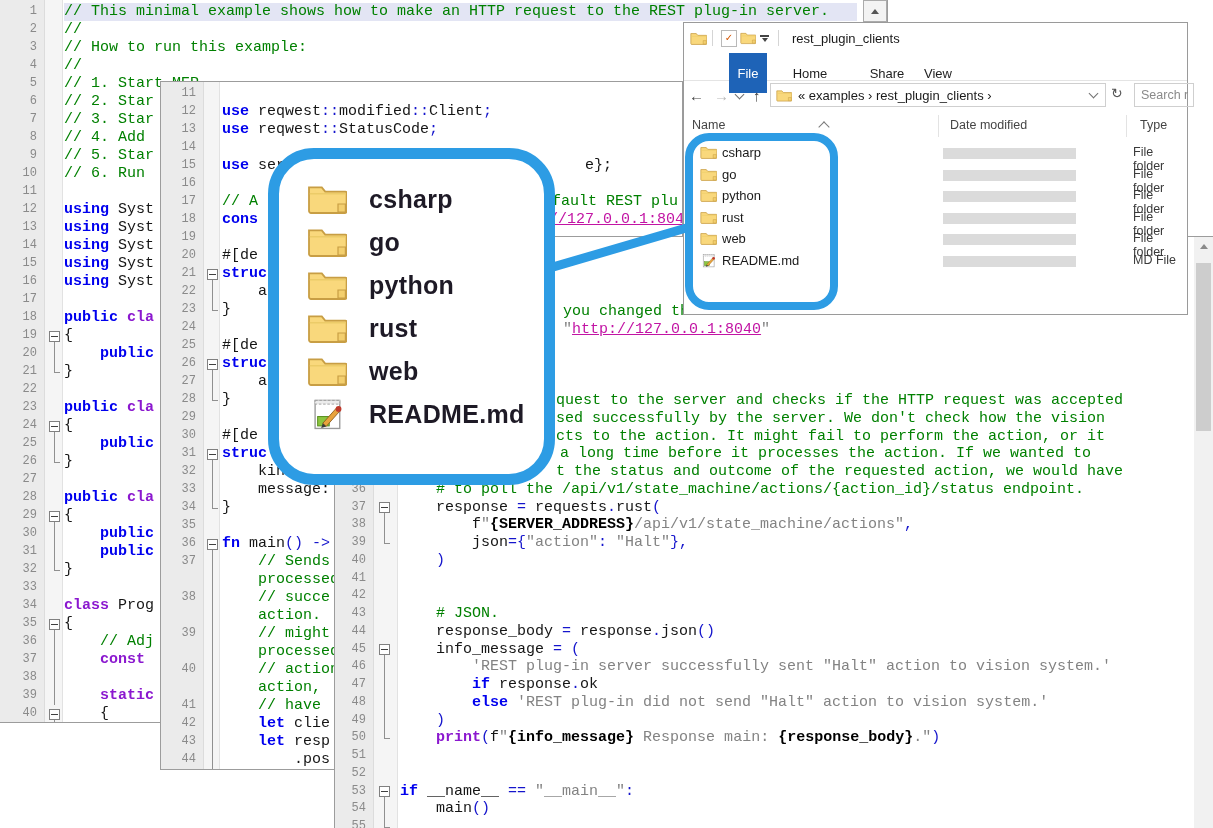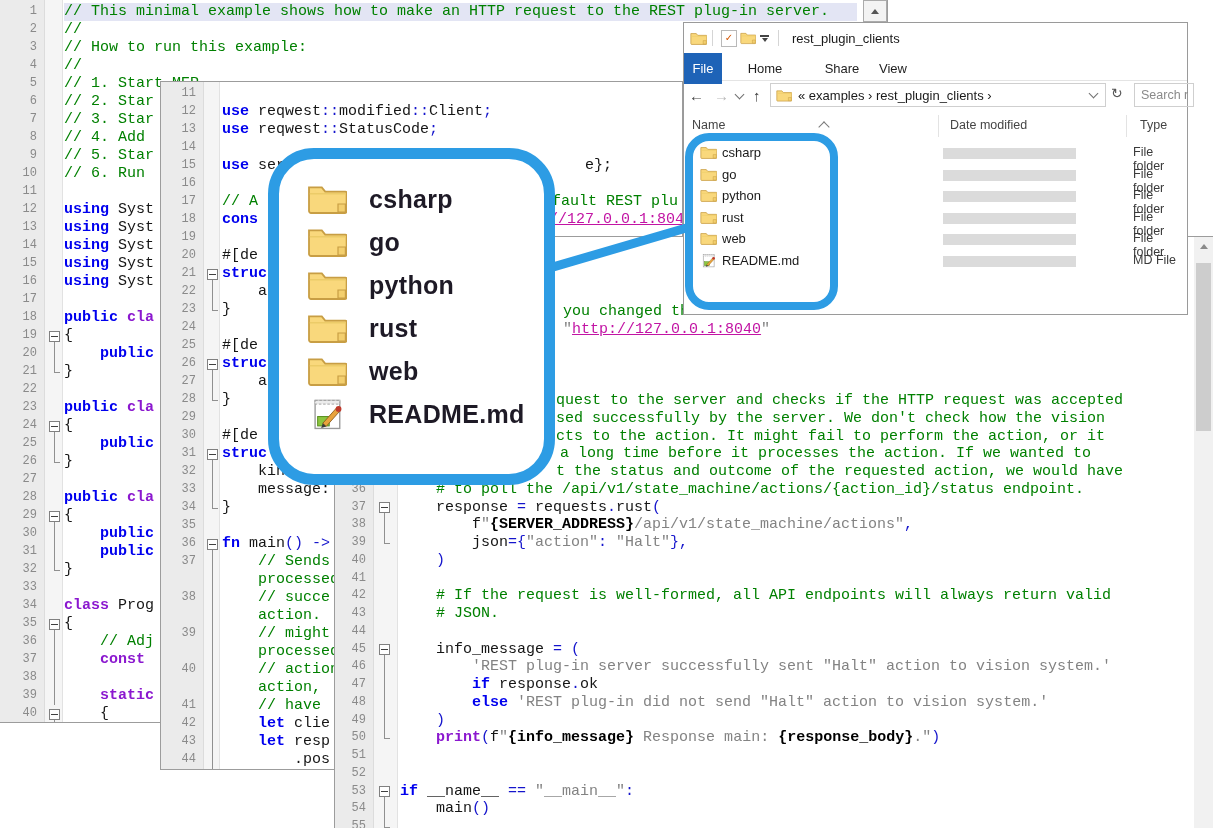--- a/index.html
+++ b/index.html
@@ -43,22 +43,22 @@
   .titlebar{position:absolute;left:0;right:0;top:0;height:30px;display:flex;align-items:center;padding-left:6px;}
   .titlebar .sep{width:1px;height:16px;background:#d5d5d5;margin:0 5px;}
   .title-text{font-size:13px;color:#191919;margin-left:8px;}
   .qat-check{width:14px;height:15px;border:1px solid #b9b9b9;background:#fff;margin:0 3px;
              font-size:10px;color:#d35400;text-align:center;line-height:14px;font-weight:bold;}
   .qat-dd{display:flex;flex-direction:column;align-items:center;margin:0 4px;}
   .qat-dd .bar{width:9px;border-top:2px solid #444;margin-bottom:1px;}
   .qat-dd .tri{width:0;height:0;border-left:3.5px solid transparent;border-right:3.5px solid transparent;
                border-top:4px solid #444;}
   .tabsrow{position:absolute;left:0;right:0;top:30px;height:27px;border-bottom:1px solid #e4e4e4;}
-  .rtab{position:absolute;top:0;height:31px;display:flex;align-items:center;justify-content:center;
-        font-size:13px;color:#1e1e1e;}
+  .rtab{position:absolute;top:0;height:40px;display:flex;align-items:center;justify-content:center;
+        font-size:13px;color:#1e1e1e;margin-left:45px;}
   .rtab.active{background:#1e63b7;color:#fff;}
   .navrow{position:absolute;left:0;right:0;top:57px;height:31px;display:flex;align-items:center;}
   .navico{font-size:15px;color:#424242;margin:0 5px;}
   .navico.dis{color:#b9b9b9;}
   .chev{display:inline-block;width:6px;height:6px;border-right:1.5px solid #707070;
         border-bottom:1.5px solid #707070;transform:rotate(45deg);margin:0 5px 3px 2px;}
   .addrbox{position:absolute;left:86px;width:336px;top:3px;height:24px;border:1px solid #cfcfcf;
            display:flex;align-items:center;font-size:13px;color:#1a1a1a;box-sizing:border-box;}
   .addrbox .crumb{margin-left:6px;white-space:nowrap;}
   .addrbox .chev-end{margin-left:auto;margin-right:8px;}
@@ -655,28 +655,28 @@
         <div class="crow" style="top: 314.75px; height: 17.75px;">
           <span class="ln" style="left: 0px; width: 31px;">40</span>
           <span class="code" style="left: 65px;"><span class="c-d">    </span><span class="c-o">)</span></span>
         </div>
         <div class="crow" style="top: 332.5px; height: 17.75px;">
           <span class="ln" style="left: 0px; width: 31px;">41</span>
           <span class="code" style="left: 65px;"></span>
         </div>
         <div class="crow" style="top: 350.25px; height: 17.75px;">
           <span class="ln" style="left: 0px; width: 31px;">42</span>
-          <span class="code" style="left: 65px;"><span class="c-c">    # If the request is well-formed, all API endpoints will always return valid</span></span>
         </div>
         <div class="crow" style="top: 368px; height: 17.75px;">
           <span class="ln" style="left: 0px; width: 31px;">43</span>
           <span class="code" style="left: 65px;"><span class="c-c">    # JSON.</span></span>
         </div>
         <div class="crow" style="top: 385.75px; height: 17.75px;">
           <span class="ln" style="left: 0px; width: 31px;">44</span>
+          <span class="code" style="left: 65px;"><span class="c-d">    response_body </span><span class="c-o">=</span><span class="c-d"> response</span><span class="c-o">.</span><span class="c-d">json</span><span class="c-o">()</span></span>
         </div>
         <div class="crow" style="top: 403.5px; height: 17.75px;">
           <span class="ln" style="left: 0px; width: 31px;">45</span>
           <span class="fold" style="left: 44px; top: 0px; height: 17.75px;">
             <span class="fbox" style="top:3.375px;">
               <i></i>
             </span>
             <span class="vln" style="top:14.375px;height:3.375px;"></span>
           </span>
           <span class="code" style="left: 65px;"><span class="c-d">    info_message </span><span class="c-o">=</span><span class="c-d"> </span><span class="c-o">(</span></span>

